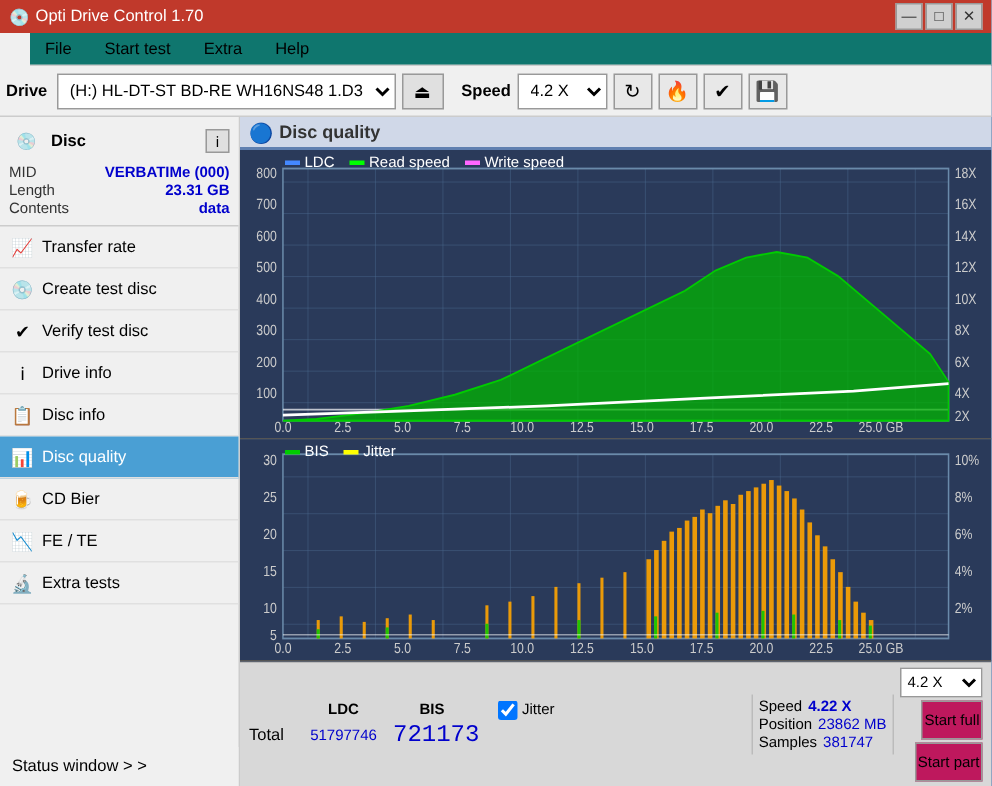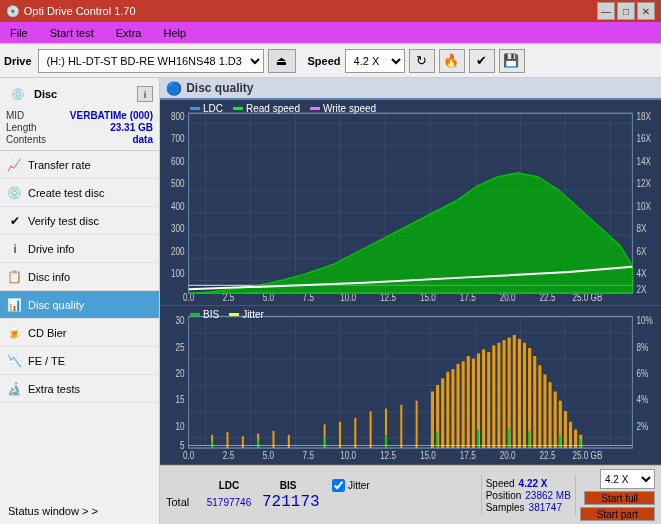--- a/index.html
+++ b/index.html
@@ -5,21 +5,21 @@
     * { margin: 0; padding: 0; box-sizing: border-box; }
     body { width: 661px; height: 524px; font-family: 'Segoe UI', Arial, sans-serif; font-size: 11px; background: #f0f0f0; overflow: hidden; }
 
     
     .titlebar { background: #c0392b; color: white; height: 22px; display: flex; align-items: center; padding: 0 6px; justify-content: space-between; }
     .titlebar-left { display: flex; align-items: center; gap: 4px; font-size: 11px; }
     .titlebar-controls { display: flex; gap: 2px; }
     .titlebar-btn { width: 18px; height: 18px; background: #d0d0d0; border: 1px solid #999; display: flex; align-items: center; justify-content: center; font-size: 10px; cursor: pointer; color: #333; }
 
     
-    .menubar { background: #d946ef; height: 22px; display: flex; align-items: center; padding: 0 4px; border-bottom: 1px solid #ccc; gap: 10px; }
+    .menubar { background: #0f766e; height: 22px; display: flex; align-items: center; padding: 0 4px; border-bottom: 1px solid #ccc; gap: 10px; margin-left: 20px; }
     .menubar-item { padding: 2px 6px; cursor: pointer; font-size: 11px; }
 
     
     .toolbar { background: #f0f0f0; height: 34px; display: flex; align-items: center; padding: 0 4px; border-bottom: 1px solid #ccc; gap: 4px; }
     .toolbar-label { font-size: 11px; font-weight: bold; margin-right: 2px; }
     .toolbar-drive-select { height: 24px; font-size: 11px; border: 1px solid #999; background: white; padding: 0 4px; min-width: 220px; }
     .toolbar-btn { height: 24px; width: 28px; background: #e0e0e0; border: 1px solid #999; cursor: pointer; display: flex; align-items: center; justify-content: center; font-size: 12px; }
     .toolbar-speed-label { font-size: 11px; font-weight: bold; margin-left: 8px; }
     .toolbar-speed-select { height: 24px; font-size: 11px; border: 1px solid #999; background: white; padding: 0 4px; width: 60px; }
     .toolbar-icon-btn { height: 24px; width: 26px; background: #e8e8e8; border: 1px solid #999; cursor: pointer; display: flex; align-items: center; justify-content: center; font-size: 13px; }
@@ -64,21 +64,21 @@
     
     .chart-svg { position: absolute; top: 0; left: 0; width: 100%; height: 100%; }
 
     
     .stats-bar { background: #d8d8d8; border-top: 1px solid #bbb; padding: 3px 6px; display: flex; align-items: center; gap: 0; }
 
     .jitter-check { display: flex; align-items: center; gap: 3px; font-size: 10px; }
     .speed-info { display: flex; flex-direction: column; font-size: 10px; gap: 1px; }
     .speed-val { color: #0000cc; font-weight: bold; }
     .speed-select { height: 20px; font-size: 10px; border: 1px solid #999; background: white; width: 55px; }
-    .start-btn { height: 14px; font-size: 10px; background: #c2410c; border: 1px solid #999; cursor: pointer; padding: 0 16px; white-space: nowrap; }
+    .start-btn { height: 26px; font-size: 10px; background: #be185d; border: 1px solid #999; cursor: pointer; padding: 0 1px; white-space: nowrap; }
     .divider-v { width: 1px; background: #bbb; height: 40px; margin: 0 4px; }
 
     .sidebar-bottom { display: flex; flex-direction: column; margin-top: auto; }
   </style>
 </head>
 <body>
 
 <div class="titlebar">
   <div class="titlebar-left">
     <span>💿</span>

